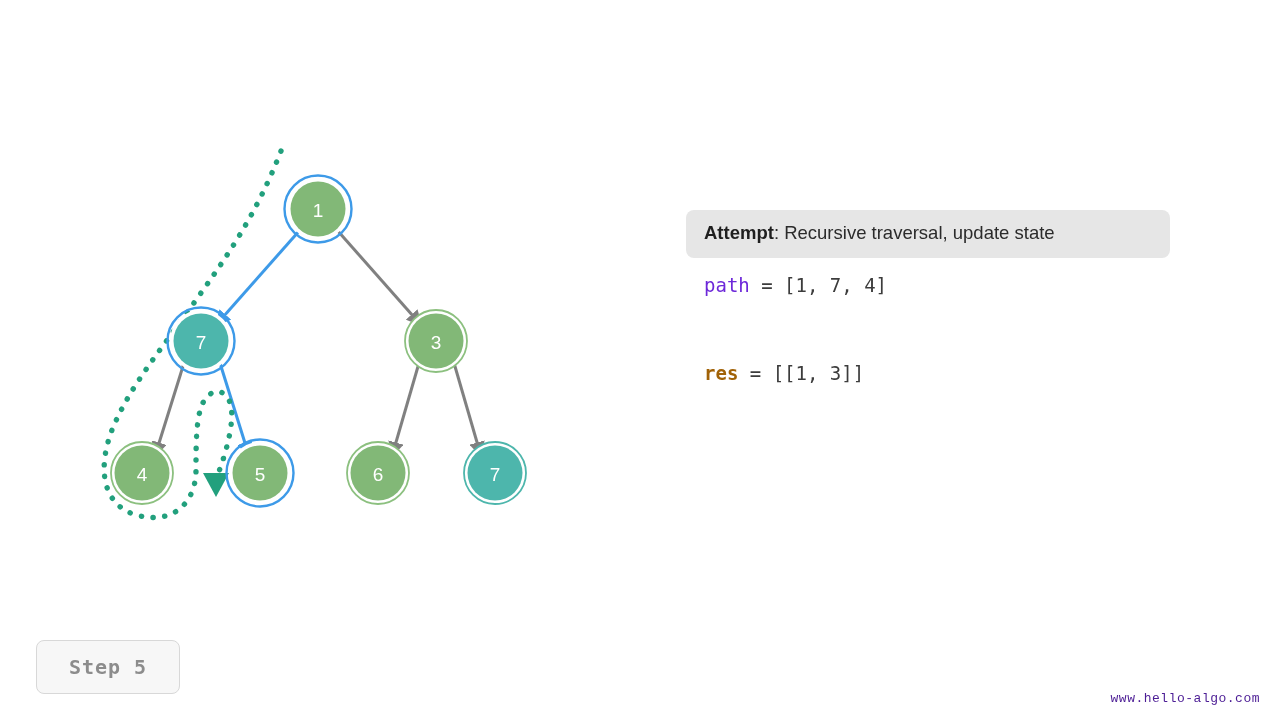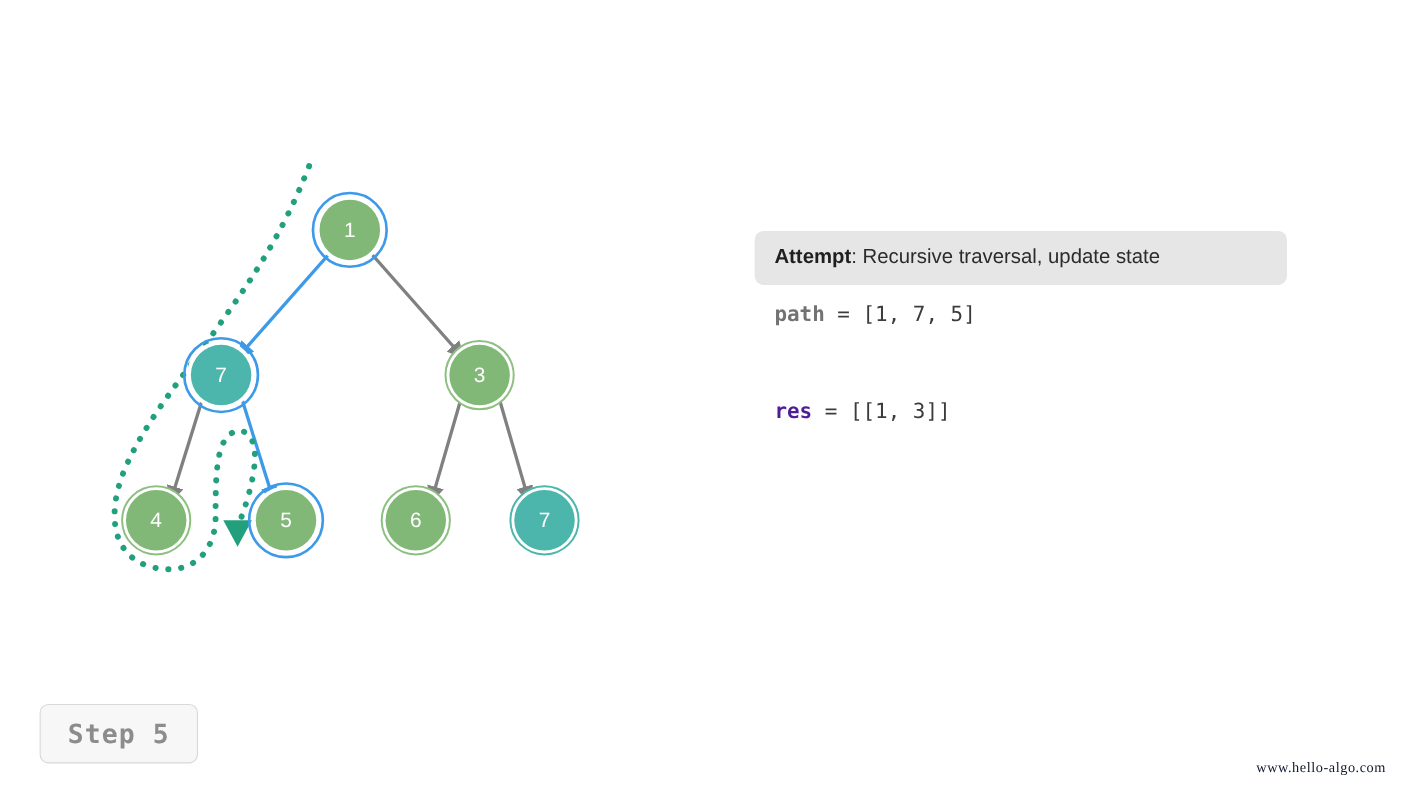--- a/index.html
+++ b/index.html
@@ -68,54 +68,54 @@
 
   .code-row {
     font-family: "DejaVu Sans Mono", "Liberation Mono", monospace;
     font-size: 19px;
     letter-spacing: 0px;
     padding: 16px 18px 0 18px;
     white-space: pre;
     color: #3c3c3c;
   }
   .code-row.spaced { padding-top: 66px; }
-  .var-path { color: #737373; font-weight: bold; }
-  .var-res  { color: #4c1d95; font-weight: bold; }
+  .var-path { color: #6d28d9; font-weight: normal; }
+  .var-res  { color: #a16207; font-weight: bold; }
 
   
   #step-chip {
     position: absolute;
     left: 36px;
     top: 640px;
     width: 144px;
     height: 54px;
     border: 1px solid #d8d8d8;
     border-radius: 8px;
     background: #f7f7f7;
     display: flex;
     align-items: center;
     justify-content: center;
     box-sizing: border-box;
   }
   #step-chip .chip-text {
     font-family: "DejaVu Sans Mono", "Liberation Mono", monospace;
-    font-size: 24px;
+    font-size: 20px;
     font-weight: bold;
     color: #8c8c8c;
     letter-spacing: 1px;
   }
 
   
   #watermark {
     position: absolute;
     right: 20px;
     bottom: 14px;
-    font-family: Liberation Serif, serif;
+    font-family: Liberation Mono, monospace;
     font-size: 13px;
-    color: #0f172a;
+    color: #4c1d95;
     letter-spacing: 0.5px;
   }
 </style>
 </head>
 <body>
 
 <div id="canvas-root">
 
   <svg id="tree-svg" viewBox="0 0 640 720">
     <defs>
@@ -203,21 +203,21 @@
     </g>
   </svg>
 
   <div id="info-panel">
 
     <div class="hl-row">
       <span class="info-line"><span class="kw">Attempt</span><span>: Recursive traversal, update state</span></span>
     </div>
 
 
-    <div class="code-row"><span class="var-path">path</span><span> = [1, 7, 5]</span></div>
+    <div class="code-row"><span class="var-path">path</span><span> = [1, 7, 4]</span></div>
 
     <div class="code-row spaced"><span class="var-res">res</span><span> = [[1, 3]]</span></div>
 
   </div>
 
   <div id="step-chip">
     <span class="chip-text">Step 5</span>
   </div>
 
   <div id="watermark">www.hello-algo.com</div>

